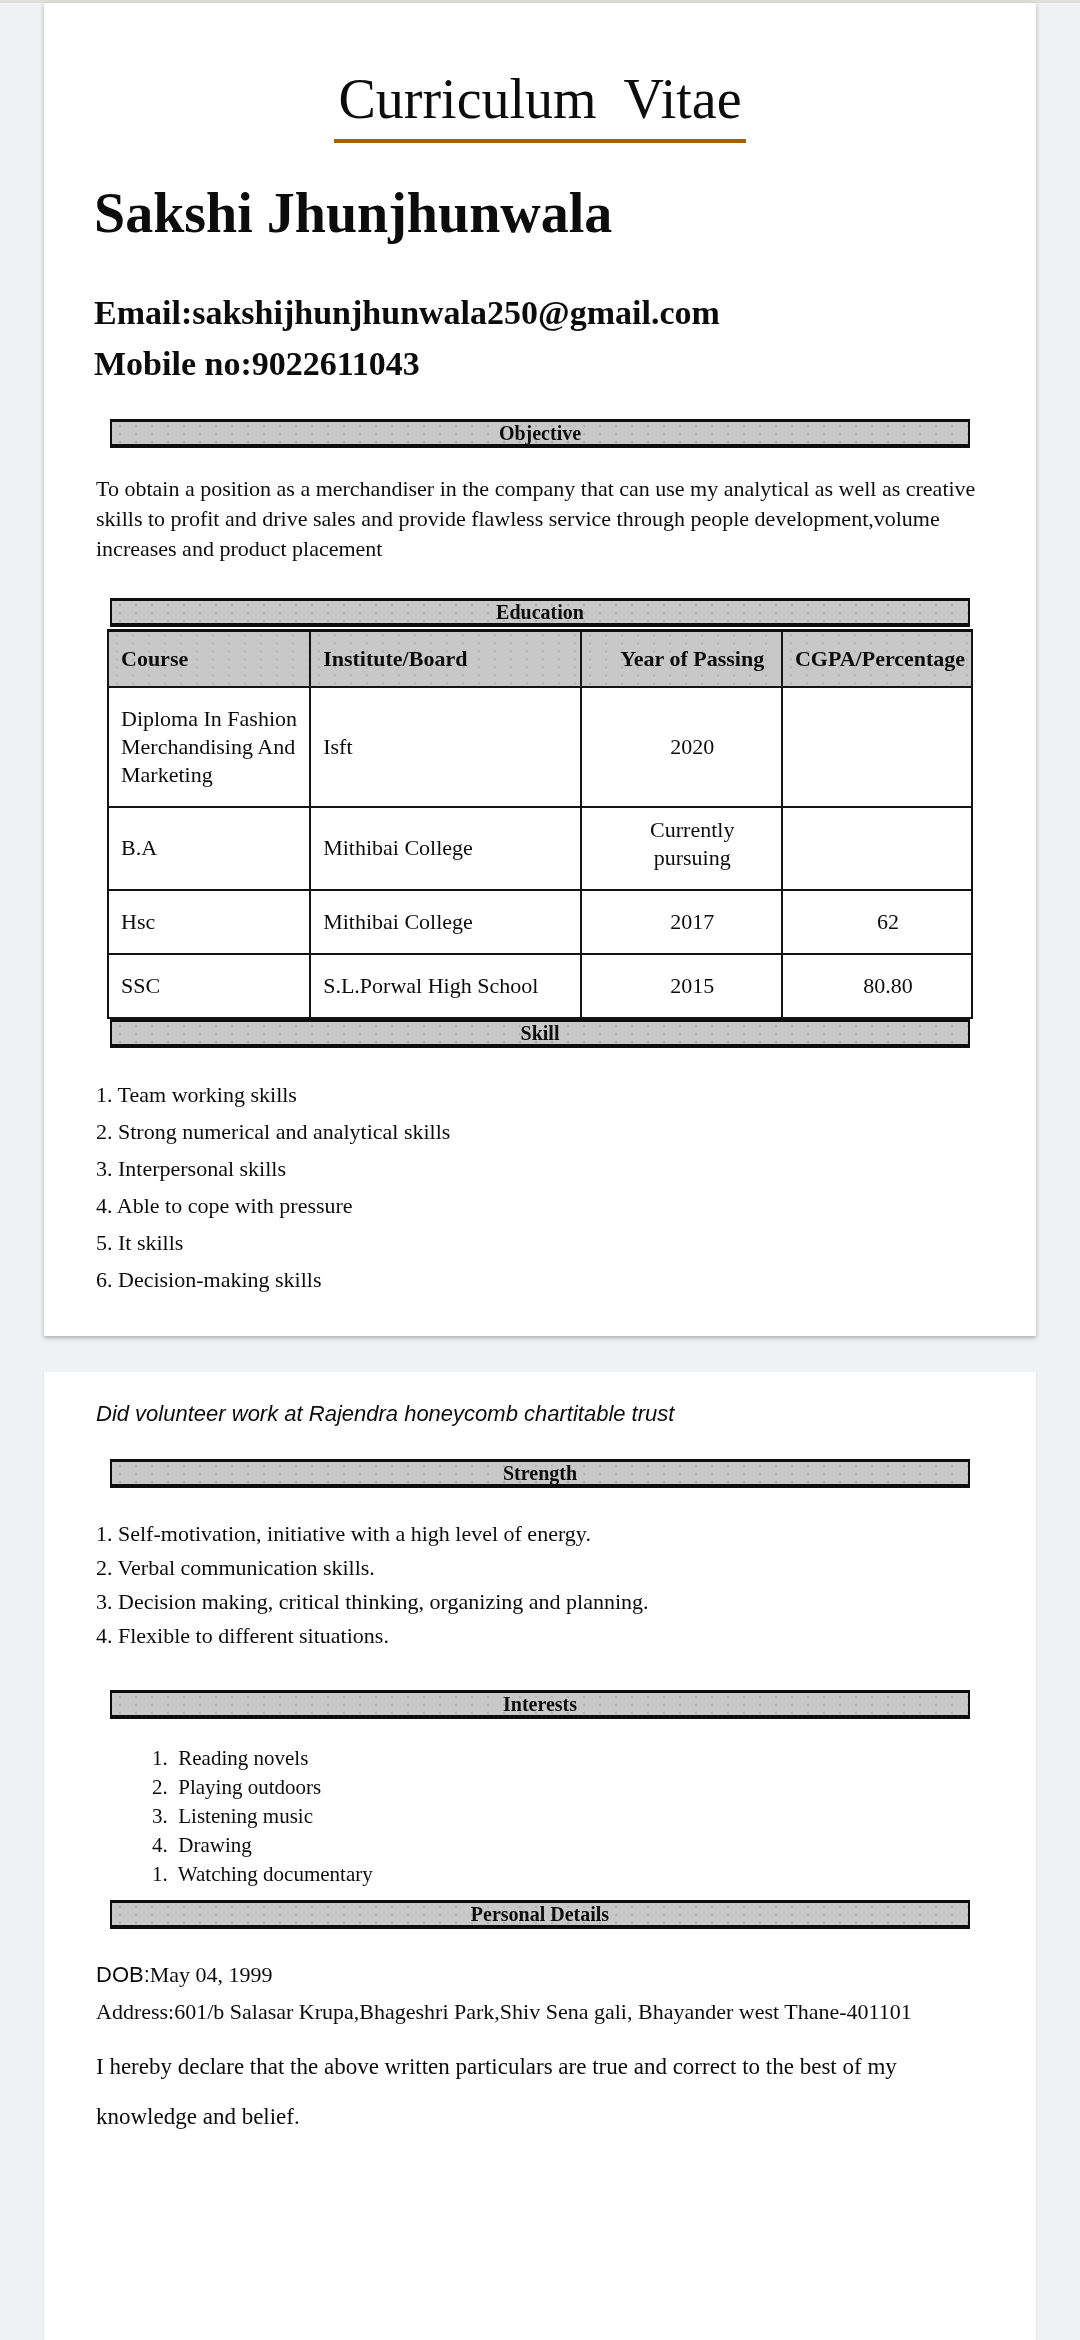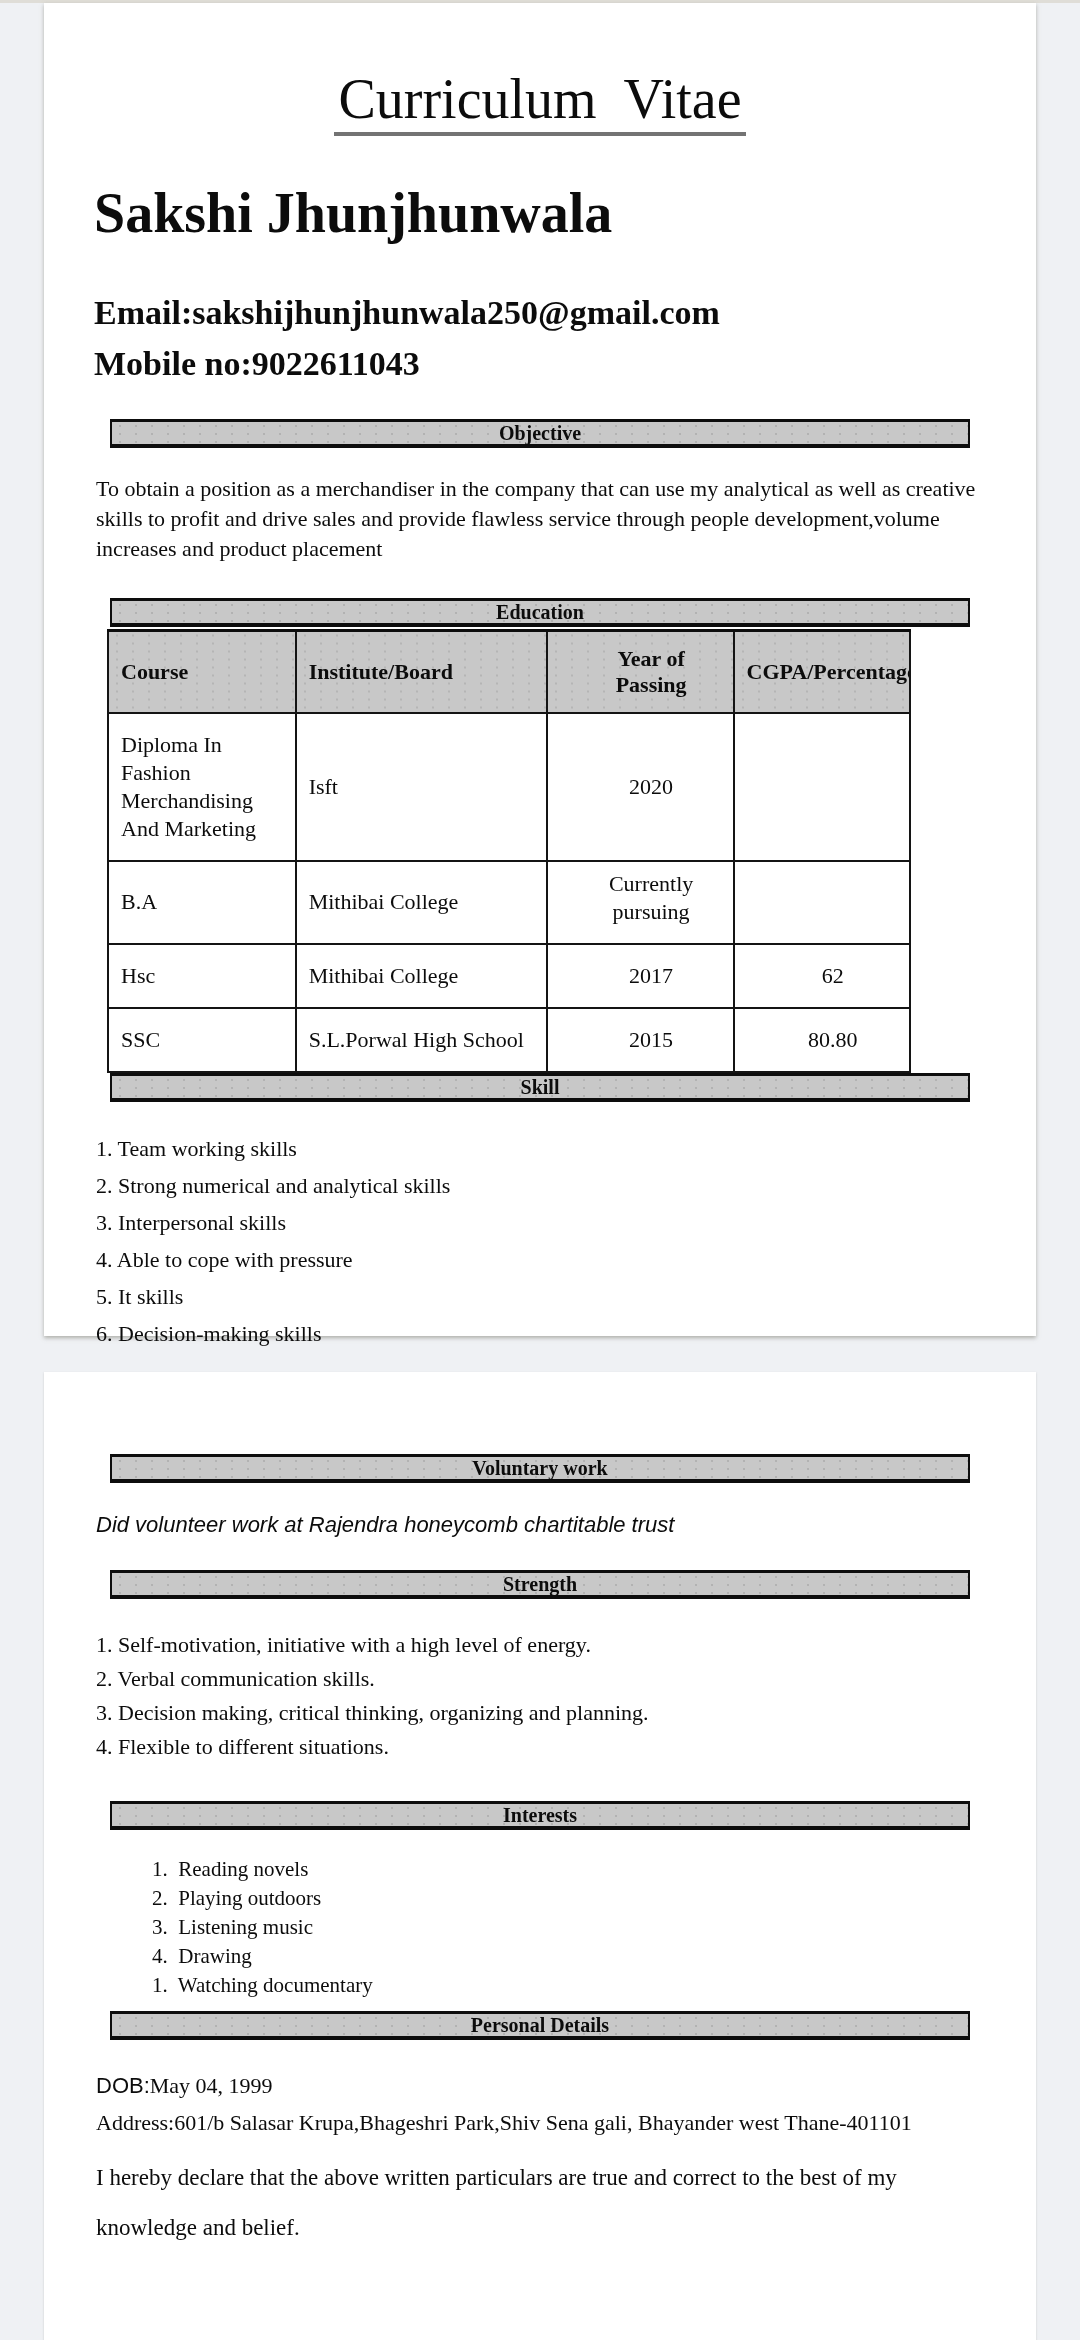--- a/index.html
+++ b/index.html
@@ -23,22 +23,22 @@
   .page1{top:3px;height:1333px;}
   .page2{top:1372px;height:980px;box-shadow:0 1px 2px rgba(120,120,110,.3);}
 
   .cv-title{
     margin:66px 52px 0;
     text-align:center;
     font-size:56px;line-height:1.08;
     white-space:pre;
   }
   .cv-title .underlined{
-    border-bottom:4px solid #737373;
-    padding:0 4px 2px;
+    border-bottom:4px solid #a16207;
+    padding:0 4px 9px;
   }
   .candidate-name{
     margin:54px 50px 0;
     font-size:56px;font-weight:bold;line-height:1.1;
   }
   .contact{margin:48px 50px 0;font-size:34px;font-weight:bold;line-height:1.2;}
   .contact + .contact{margin-top:10px;}
 
   .section-bar{
     margin:0 66px;
@@ -61,21 +61,21 @@
   .mt-interests{margin-top:40px;}
   .mt-personal{margin-top:12px;}
 
   .body-text{
     margin:26px 52px 0;
     font-size:22px;line-height:30px;
   }
 
   table.edu{
     margin:2px 63px 0;
-    width:804px;
+    width:866px;
     border-collapse:collapse;
     table-layout:fixed;
     font-size:22px;
   }
   table.edu th, table.edu td{
     border:2px solid #141414;
     padding:12px 12px;
     vertical-align:middle;
     overflow:hidden;
   }
@@ -184,23 +184,20 @@
       <div class="item">1. Team working skills</div>
       <div class="item">2. Strong numerical and analytical skills</div>
       <div class="item">3. Interpersonal skills</div>
       <div class="item">4. Able to cope with pressure</div>
       <div class="item">5. It skills</div>
       <div class="item">6. Decision-making skills</div>
     </div>
   </div>
 
   <div class="page page2">
-    <div class="section-bar mt-voluntary">
-      <span>Voluntary work</span>
-    </div>
     <div class="sans-text">Did volunteer work at Rajendra honeycomb chartitable trust</div>
 
     <div class="section-bar mt-strength">
       <span>Strength</span>
     </div>
     <div class="num-list strength-list">
       <div class="item">1. Self-motivation, initiative with a high level of energy.</div>
       <div class="item">2. Verbal communication skills.</div>
       <div class="item">3. Decision making, critical thinking, organizing and planning.</div>
       <div class="item">4. Flexible to different situations.</div>

